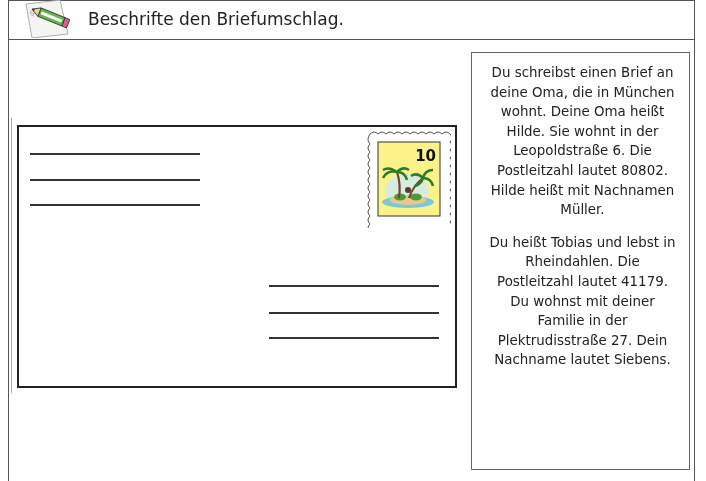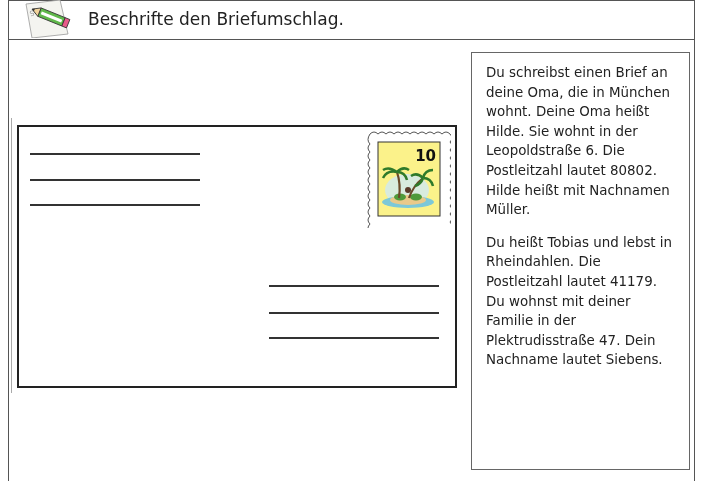--- a/index.html
+++ b/index.html
@@ -6,21 +6,21 @@
     body { width: 706px; height: 481px; position: relative; overflow: hidden; font-family: "DejaVu Sans", sans-serif; color: #1a1a1a; }
     .frame { position: absolute; left: 8px; top: 0; width: 687px; height: 490px; border: 1.5px solid #555; border-top: 1.5px solid #555; box-sizing: border-box; }
     .header { position: absolute; left: 8px; top: 0; width: 687px; height: 40px; border-bottom: 1.5px solid #555; box-sizing: border-box; }
     .pencil-icon { position: absolute; left: 12px; top: 0px; width: 56px; height: 38px; }
     .title { position: absolute; left: 80px; top: 9px; font-size: 17px; color: #222; letter-spacing: 0; }
     .envelope { position: absolute; left: 17px; top: 125px; width: 440px; height: 263px; border: 2px solid #222; box-sizing: border-box; }
     .env-shadow { position: absolute; left: 11px; top: 118px; width: 1px; height: 275px; background: #aaa; }
     .line { position: absolute; height: 2px; background: #333; }
     .stamp { position: absolute; left: 366px; top: 130px; width: 85px; height: 98px; }
     .info-box { position: absolute; left: 471px; top: 52px; width: 219px; height: 418px; border: 1.2px solid #666; box-sizing: border-box; padding: 10px 10px 0 14px; }
-    .info-box p { margin: 0 0 13px 0; font-size: 13.4px; line-height: 19.6px; color: #222; }
+    .info-box p { margin: 0 0 13px 0; font-size: 13.4px; line-height: 19.6px; color: #222; text-align: center; }
   </style>
 </head>
 <body>
 
 <div class="frame"></div>
 
 <div class="header">
   <svg class="pencil-icon" viewBox="0 0 56 38">
     <polygon points="6,4 40,0 48,34 12,38" fill="#f4f4f0" stroke="#999" stroke-width="0.8"></polygon>
     <text x="10" y="16" font-size="7" fill="#999" font-family="DejaVu Sans, sans-serif" transform="rotate(-20 12 14)">SO</text>
@@ -61,14 +61,14 @@
   <ellipse cx="50" cy="67" rx="6" ry="3.5" fill="#4e9a3a"></ellipse>
   <path d="M33,68 q2,-14 -2,-26" stroke="#6b4a2a" stroke-width="2.2" fill="none"></path>
   <path d="M43,68 q4,-12 14,-20" stroke="#6b4a2a" stroke-width="2.2" fill="none"></path>
   <path d="M31,42 q-10,-2 -14,6 M31,42 q-8,-6 -14,-2 M31,42 q6,-6 12,-2 M31,42 q8,0 10,8" stroke="#2f7a2a" stroke-width="2.5" fill="none"></path>
   <path d="M57,48 q-6,-6 -12,-2 M57,48 q2,-8 10,-8 M57,48 q8,0 10,8 M57,48 q-2,6 -8,8" stroke="#2f7a2a" stroke-width="2.5" fill="none"></path>
   <circle cx="42" cy="60" r="3" fill="#5a3a2a"></circle>
 </svg>
 
 <div class="info-box">
   <p>Du schreibst einen Brief an deine Oma, die in München wohnt. Deine Oma heißt Hilde. Sie wohnt in der Leopoldstraße 6. Die Postleitzahl lautet 80802. Hilde heißt mit Nachnamen Müller.</p>
-  <p>Du heißt Tobias und lebst in Rheindahlen. Die Postleitzahl lautet 41179. Du wohnst mit deiner Familie in der Plektrudisstraße 47. Dein Nachname lautet Siebens.</p>
+  <p>Du heißt Tobias und lebst in Rheindahlen. Die Postleitzahl lautet 41179. Du wohnst mit deiner Familie in der Plektrudisstraße 27. Dein Nachname lautet Siebens.</p>
 </div>
 
 </body></html>

